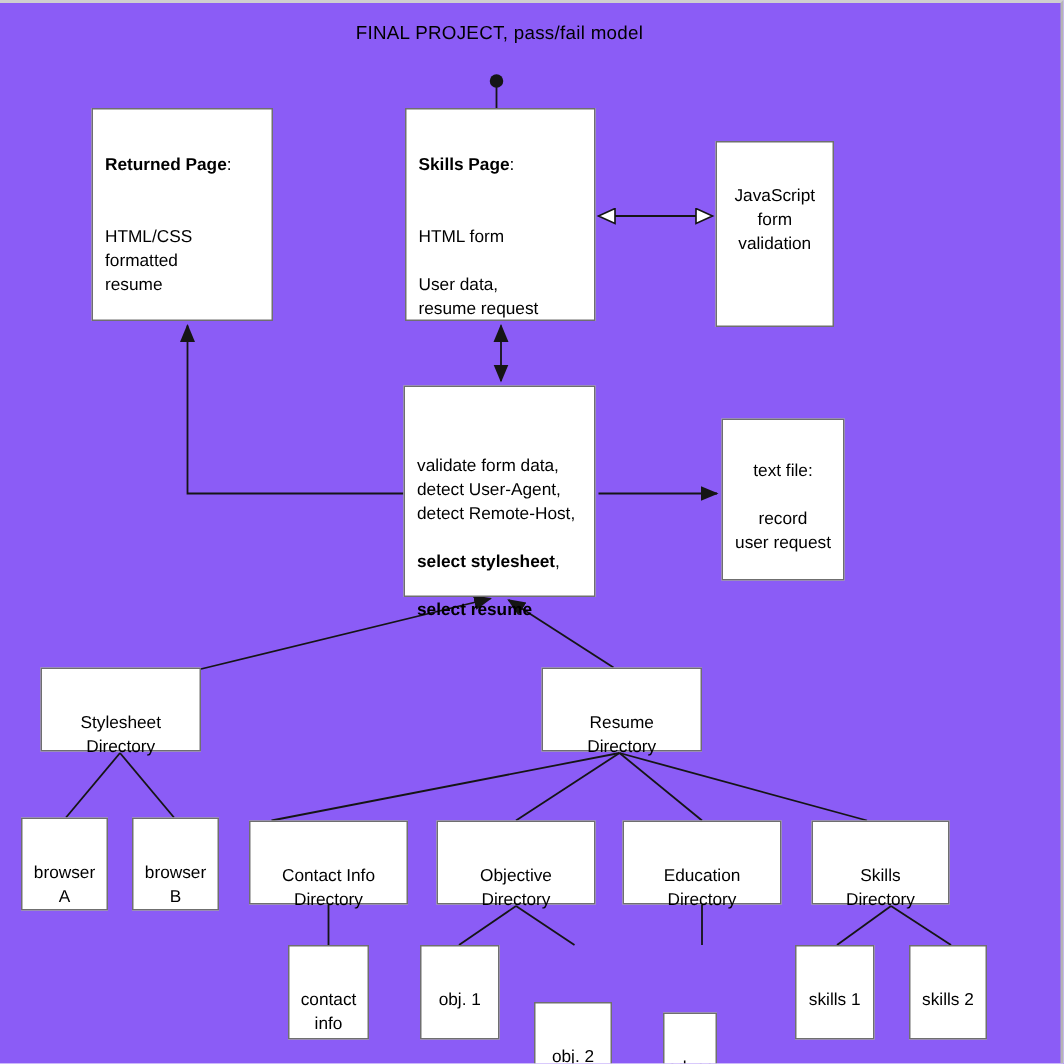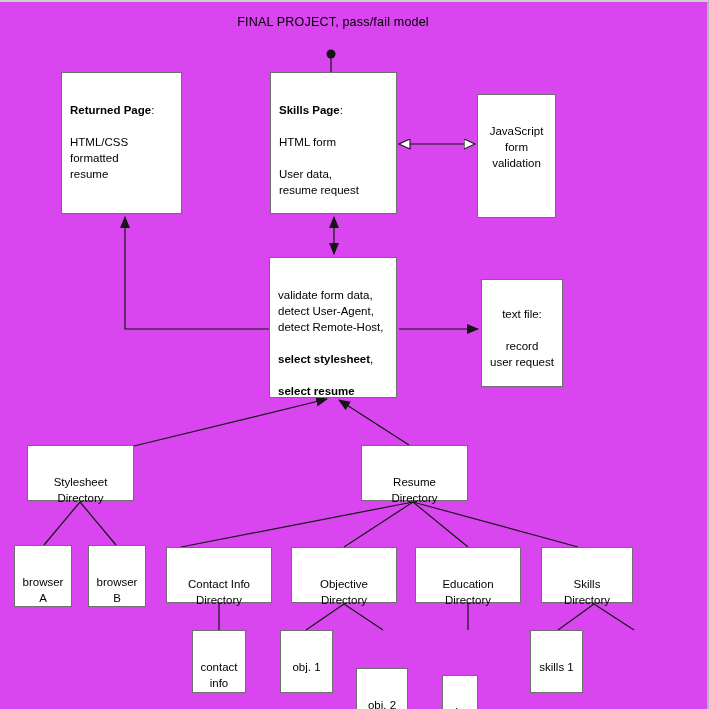--- a/index.html
+++ b/index.html
@@ -1,19 +1,19 @@
 <!DOCTYPE html>
 <html><head>
 <meta charset="utf-8">
 <style>
   html,body { margin:0; padding:0; background:#fff; }
   #canvas {
     position:relative;
     width:709px; height:709px;
-    background:#d946ef;
+    background:#8b5cf6;
     border-top:2px solid #cfcfcf;
     border-right:2px solid #b5b5b5;
     box-sizing:border-box;
     font-family:"Liberation Sans", sans-serif;
     color:#000;
     overflow:hidden;
   }
   #connectors { position:absolute; left:0; top:0; z-index:1; }
   .title {
     position:absolute; left:0; top:13px; width:666px;
@@ -25,21 +25,21 @@
     background:#ffffff;
     border:1.5px solid #6f6f6f;
     box-sizing:border-box;
     font-size:11.5px;
     line-height:16px;
     white-space:pre-line;
     z-index:2;
   }
   .box.left   { text-align:left; padding:13px 6px 6px 8px; }
   .box.center { text-align:center; padding:12px 2px 2px 2px; }
-  .box .gap { }
+  .box .gap { margin-top:16px; }
   b { font-weight:bold; }
 </style>
 </head>
 <body>
 
 <div id="canvas">
 
   <svg id="connectors" width="709" height="709" viewBox="0 0 709 709">
     <defs>
       <marker id="aF" markerUnits="userSpaceOnUse" markerWidth="13" markerHeight="11" refX="11" refY="5" orient="auto">
@@ -171,14 +171,17 @@
 
   <div class="box center" style="left:442px; top:628px; width:36px; height:63px;margin-top:45px;">
     <div>educa-
 tion</div>
   </div>
 
   <div class="box center" style="left:530px; top:628px; width:53px; height:63px;">
     <div>skills 1</div>
   </div>
 
+  <div class="box center" style="left:606px; top:628px; width:52px; height:63px;">
+    <div>skills 2</div>
+  </div>
 
 </div>
 
 </body></html>

